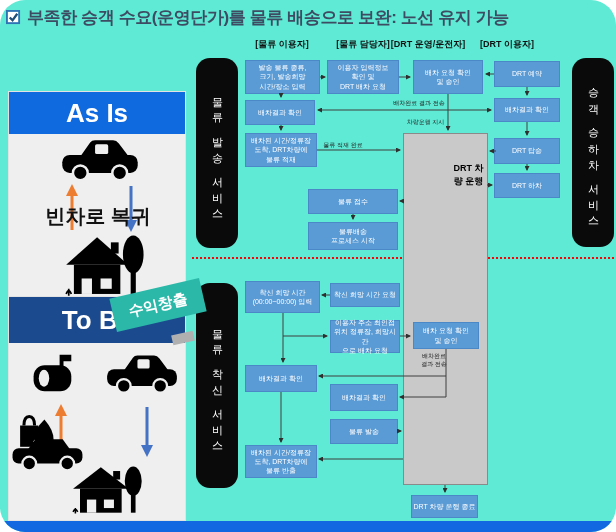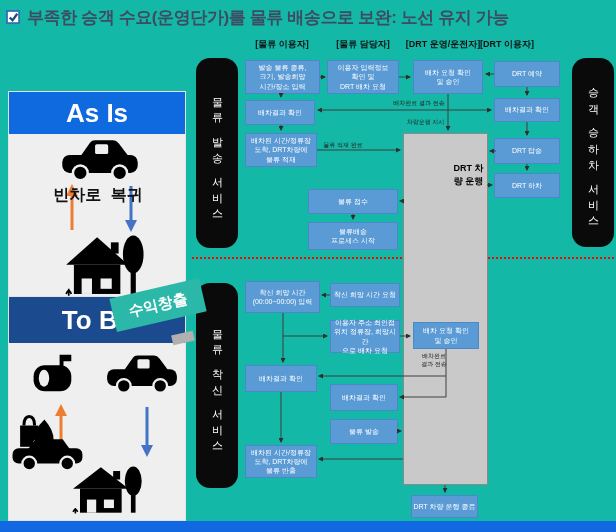--- a/index.html
+++ b/index.html
@@ -1,29 +1,29 @@
 <!DOCTYPE html>
 <html><head>
 <meta charset="utf-8">
 <style>
   html,body{margin:0;padding:0;background:#fff;}
-  .stage{position:relative;width:616px;height:532px;background:#14b8a6;overflow:hidden;
-         font-family:"Liberation Sans","DejaVu Sans",sans-serif;}
+  .stage{position:relative;width:616px;height:532px;background:#5eead4;overflow:hidden;
+         font-family:"Liberation Sans","DejaVu Sans",sans-serif;border-radius:25px;}
   
   .title-row{position:absolute;left:6px;top:6px;display:flex;align-items:center;gap:6px;z-index:8;}
   .title-text{font-size:17px;font-weight:700;color:#3d4c62;letter-spacing:-0.4px;white-space:nowrap;}
   
   .panel{position:absolute;left:8px;width:178px;background:#efefef;border:1px solid #e3e3e3;box-sizing:border-box;z-index:4;}
   .panel-header{width:100%;color:#fff;font-weight:700;font-size:26px;display:flex;align-items:center;justify-content:center;}
   .asis{top:55px;height:259px;margin-top:36px;}
   .asis .panel-header{height:42px;background:#0f6ae0;}
   .tobe{top:296px;height:225px;}
   .tobe .panel-header{height:46px;background:#1b4a8f;}
   .panel-caption{position:absolute;color:#111;font-weight:700;text-align:center;white-space:pre-line;}
-  .asis-caption{left:0;top:93px;width:178px;font-size:16px;font-family:Liberation Mono, monospace;}
+  .asis-caption{left:0;top:111px;width:178px;font-size:20px;}
   .tobe-caption{left:54px;top:96px;width:60px;font-size:23px;line-height:29px;}
   .icon-abs{position:absolute;}
   .banner{position:absolute;left:112px;top:288px;width:92px;height:34px;background:#2bb8a8;
           transform:rotate(-13deg);display:flex;align-items:center;justify-content:center;
           color:#fff;font-weight:700;font-size:15px;z-index:6;}
   .banner-fold{position:absolute;left:172px;top:333px;width:22px;height:10px;background:#b0b0b0;
           transform:rotate(-13deg);z-index:5;}
   
   .colhead{position:absolute;top:38px;font-size:9px;font-weight:700;color:#111;text-align:center;z-index:3;}
   .vbar{position:absolute;width:42px;background:#0a0a0a;border-radius:14px;color:#fff;
@@ -128,21 +128,21 @@
     </svg>
   </div>
 
   <div class="banner-fold"></div>
   <div class="banner">수익창출</div>
 
   <div class="redline"></div>
 
   <div class="colhead" style="left:238px;width:88px">[물류 이용자]</div>
   <div class="colhead" style="left:322px;width:82px">[물류 담당자]</div>
-  <div class="colhead" style="left:399px;width:88px">[DRT 운영/운전자]</div>
+  <div class="colhead" style="left:384px;width:88px">[DRT 운영/운전자]</div>
   <div class="colhead" style="left:469px;width:76px">[DRT 이용자]</div>
 
   <div class="vbar" style="left:196px;top:58px;height:190px">물류 발송 서비스</div>
   <div class="vbar" style="left:572px;top:58px;height:189px">승객 승하차 서비스</div>
   <div class="vbar" style="left:196px;top:283px;height:205px">물류 착신 서비스</div>
 
   <div class="graybox">
     <div class="graybox-label">DRT 차량 운행</div>
   </div>
 

